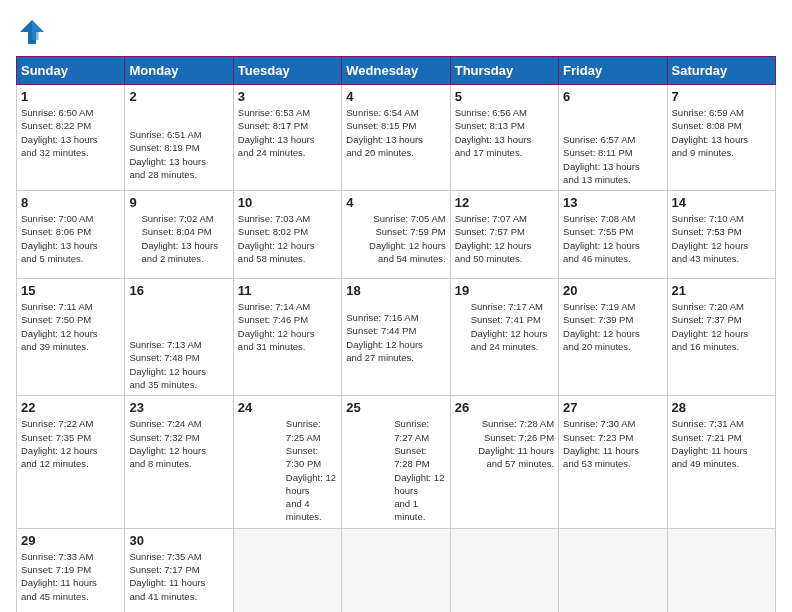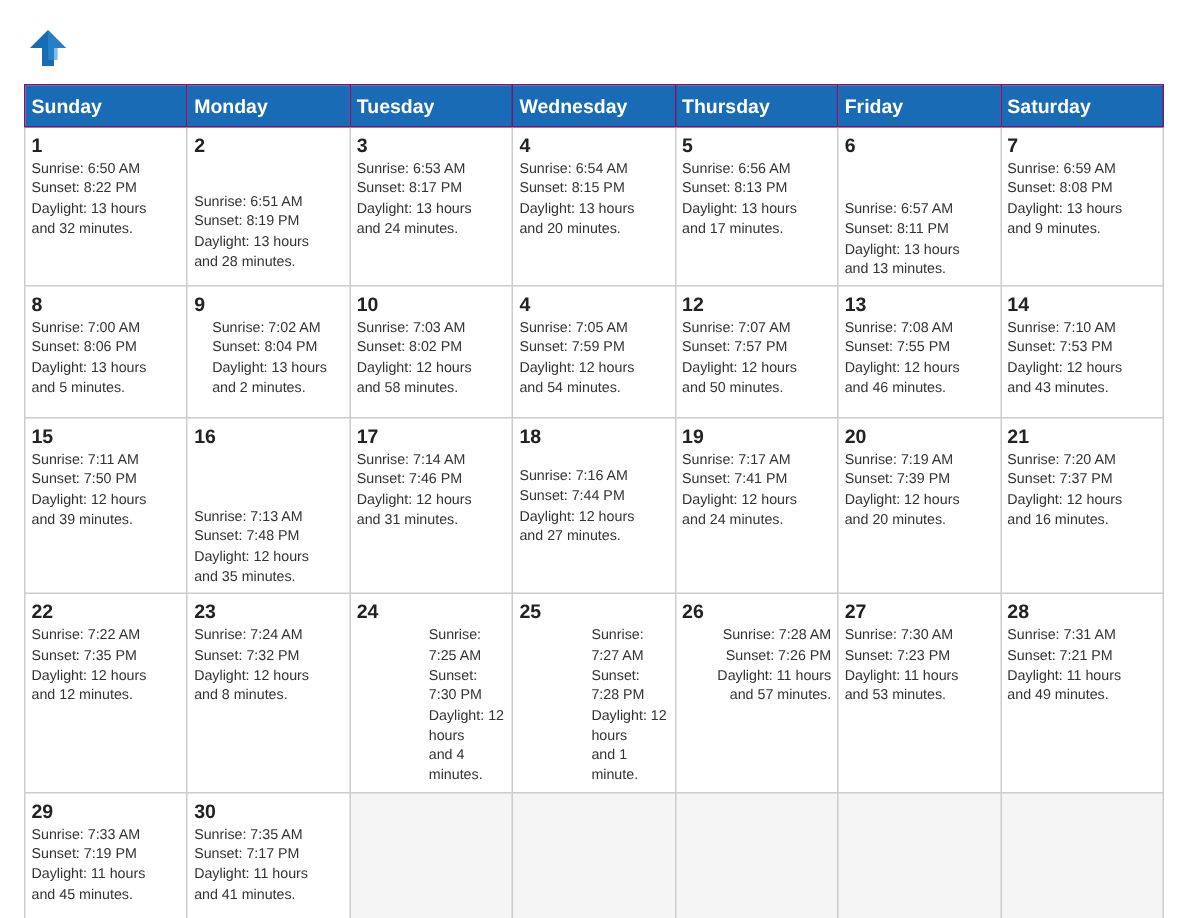--- a/index.html
+++ b/index.html
@@ -186,21 +186,21 @@
         </td>
         <td>
           <span class="day-num">10</span>
           <div class="cell-text" style="white-space: pre-line;">Sunrise: 7:03 AM
 Sunset: 8:02 PM
 Daylight: 12 hours
 and 58 minutes.</div>
         </td>
         <td>
           <span class="day-num">4</span>
-          <div class="cell-text" style="white-space: pre-line;">Sunrise: 7:05 AM
+          <div class="cell-text" style="white-space: pre-line; text-align: right;">Sunrise: 7:05 AM
 Sunset: 7:59 PM
 Daylight: 12 hours
 and 54 minutes.</div>
         </td>
         <td>
           <span class="day-num">12</span>
           <div class="cell-text" style="white-space: pre-line;">Sunrise: 7:07 AM
 Sunset: 7:57 PM
 Daylight: 12 hours
 and 50 minutes.</div>
@@ -229,36 +229,36 @@
 and 39 minutes.</div>
         </td>
         <td>
           <span class="day-num">16</span>
           <div class="cell-text" style="white-space: pre-line; margin-top: 40px;">Sunrise: 7:13 AM
 Sunset: 7:48 PM
 Daylight: 12 hours
 and 35 minutes.</div>
         </td>
         <td>
-          <span class="day-num">17</span>
+          <span class="day-num">11</span>
           <div class="cell-text" style="white-space: pre-line;">Sunrise: 7:14 AM
 Sunset: 7:46 PM
 Daylight: 12 hours
 and 31 minutes.</div>
         </td>
         <td>
           <span class="day-num">18</span>
           <div class="cell-text" style="white-space: pre-line; margin-top: 13px;">Sunrise: 7:16 AM
 Sunset: 7:44 PM
 Daylight: 12 hours
 and 27 minutes.</div>
         </td>
         <td>
           <span class="day-num">19</span>
-          <div class="cell-text" style="white-space: pre-line;">Sunrise: 7:17 AM
+          <div class="cell-text" style="white-space: pre-line; margin-left: 16px;">Sunrise: 7:17 AM
 Sunset: 7:41 PM
 Daylight: 12 hours
 and 24 minutes.</div>
         </td>
         <td>
           <span class="day-num">20</span>
           <div class="cell-text" style="white-space: pre-line;">Sunrise: 7:19 AM
 Sunset: 7:39 PM
 Daylight: 12 hours
 and 20 minutes.</div>

